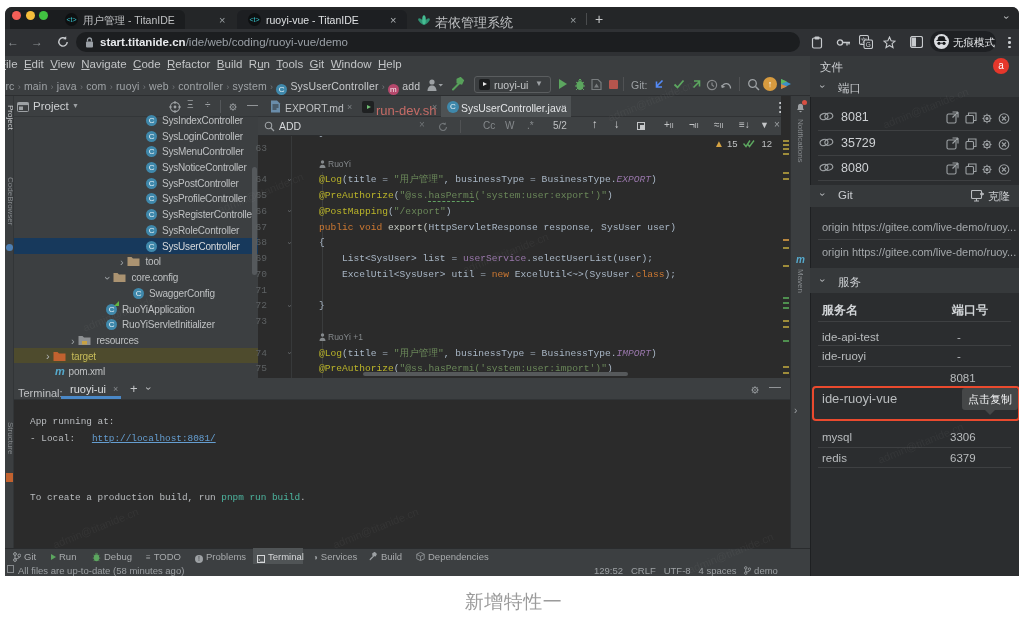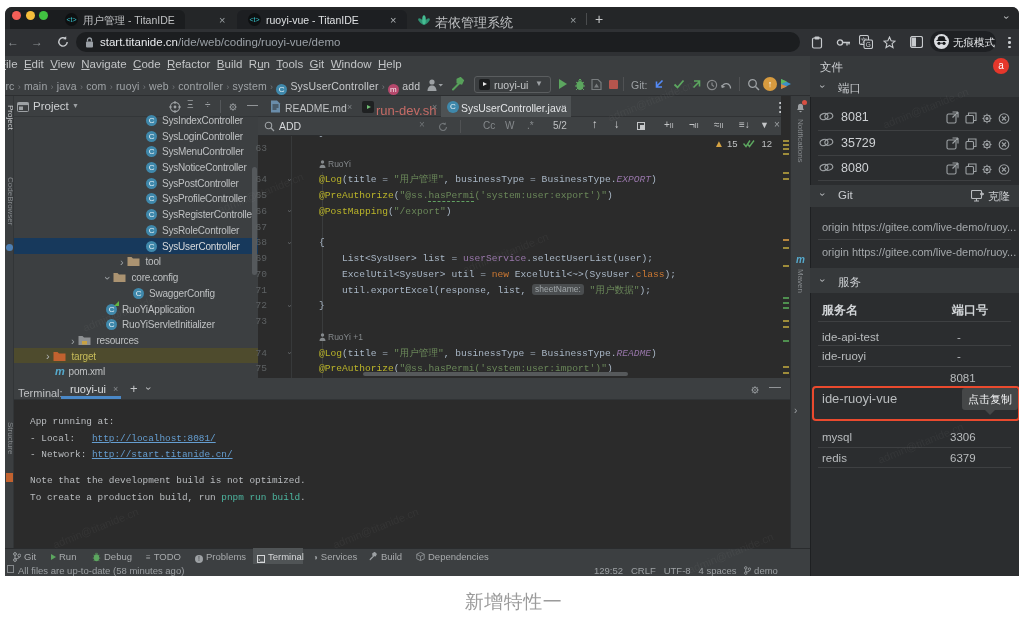--- a/index.html
+++ b/index.html
@@ -71,21 +71,21 @@
 <div class="a" style="left:26px;top:28px;width:16px;height:14px;color:#8d9194;font-size:12px">→</div>
 <svg class="a" style="left:52px;top:29px" width="12" height="12" viewBox="0 0 12 12">
         <path d="M10.2 6 a4.2 4.2 0 1 1 -1.3 -3.1" stroke="#c7cacd" stroke-width="1.4" fill="none"></path>
         <path d="M9.2 0.2 v3 h-3z" fill="#c7cacd"></path>
       </svg>
 <div class="a" style="left:71px;top:25px;width:724px;height:20px;background:#1c1e20;border-radius:10px"></div>
 <svg class="a" style="left:80px;top:30px" width="9" height="11" viewBox="0 0 9 11">
         <rect x="1" y="4.5" width="7" height="6" rx="1" fill="#9aa0a6"></rect>
         <path d="M2.5 4.5 V3 a2 2 0 0 1 4 0 V4.5" stroke="#9aa0a6" stroke-width="1.3" fill="none"></path>
       </svg>
-<div class="a" style="left:95px;top:29px;font-size:11.5px;color:#e8eaed;white-space:nowrap"><b style="font-weight:400">start.titanide.cn</b><span style="color:#9aa0a6">/ide/web/coding/ruoyi-vue/demo</span></div>
+<div class="a" style="left:95px;top:29px;font-size:11.5px;color:#e8eaed;white-space:nowrap"><b style="font-weight:700">start.titanide.cn</b><span style="color:#9aa0a6">/ide/web/coding/ruoyi-vue/demo</span></div>
 
 <svg class="a" style="left:806px;top:29px" width="12" height="13" viewBox="0 0 12 13">
         <rect x="1.5" y="2" width="9" height="10" rx="1.5" stroke="#c7cacd" stroke-width="1.2" fill="none"></rect>
         <rect x="3.5" y="0.5" width="5" height="3" rx="1" fill="#c7cacd"></rect>
       </svg>
 <svg class="a" style="left:831px;top:31px" width="15" height="9" viewBox="0 0 15 9">
         <circle cx="4" cy="4.5" r="2.6" stroke="#c7cacd" stroke-width="1.3" fill="none"></circle>
         <path d="M6.5 4.5 H14 M11 4.5 V7.5 M13 4.5 V6.5" stroke="#c7cacd" stroke-width="1.3" fill="none"></path>
       </svg>
 <svg class="a" style="left:854px;top:28px" width="14" height="14" viewBox="0 0 14 14">
@@ -289,21 +289,21 @@
   <div class="a" style="left:238px;top:71px;width:5px;height:108px;background:#55595c;border-radius:3px"></div>
 </div>
 
 <div class="a" style="left:253px;top:89px;width:532px;height:282px;background:#2b2b2b"></div>
 <div class="a" style="left:253px;top:89px;width:532px;height:21px;background:#3c3f41;border-bottom:1px solid #303234"></div>
 <div class="a" style="left:436px;top:89px;width:130px;height:21px;background:#4e5254"></div>
 <svg class="a" style="left:265px;top:93px" width="11" height="13" viewBox="0 0 11 13">
         <path d="M1 0.5 h6 l3 3 v9 h-9z" fill="#6a8dab"></path>
         <path d="M2.5 5 h6 M2.5 7 h6 M2.5 9 h4" stroke="#2b2d2f" stroke-width="1"></path>
       </svg>
-<div class="a" style="left:280px;top:96px;color:#bfc1c3;font-size:10.4px">README.md</div>
+<div class="a" style="left:280px;top:96px;color:#bfc1c3;font-size:10.4px">EXPORT.md</div>
 <div class="a" style="left:342px;top:95px;color:#7d8184;font-size:9px">×</div>
 <div class="a" style="left:357px;top:94px;width:12px;height:12px;background:#1f2122;border-radius:2px">
         <i class="tri" style="position:absolute;left:4.5px;top:3.5px;border-width:2.5px 0 2.5px 4px;border-color:transparent transparent transparent #6fbf73"></i>
       </div>
 <div class="a" style="left:371px;top:96px;color:#c56b66;font-size:13px">run-dev.sh</div>
 <div class="a" style="left:427px;top:95px;color:#7d8184;font-size:9px">×</div>
 <div class="a" style="left:442px;top:94px;width:12px;height:12px;border-radius:50%;background:#3f88ab;color:#eaf2f6;font-size:8px;line-height:12px;text-align:center">C</div>
 <div class="a" style="left:456px;top:96px;color:#e3e5e7;font-size:10.4px">SysUserController.java</div>
 <div class="a" style="left:556px;top:95px;color:#8f9294;font-size:9px">×</div>
 <span class="dots" style="left:774px;top:99px;background:#9da1a4"></span>
@@ -355,30 +355,30 @@
   <div class="gn" style="top:209.6px">74</div>
   <div class="gn" style="top:225.3px">75</div>
   <div class="cl" style="left:78px;top:-10.9px">}</div>
   <div class="a" style="left:78px;top:23px;color:#85898c;font-size:8.5px"><svg width="7" height="8" viewBox="0 0 7 8" style="display:inline;vertical-align:-1px;margin-right:2px">
             <circle cx="3.5" cy="2" r="1.7" fill="#85898c"></circle>
             <path d="M0.5 8 c0-2.2 1.3-3.3 3-3.3 s3 1.1 3 3.3z" fill="#85898c"></path>
           </svg>RuoYi</div>
   <div class="cl" style="left:78px;top:36.3px"><span class="an">@Log</span>(title = <span class="st">"用户管理"</span>, businessType = BusinessType.<span class="cn">EXPORT</span>)</div>
   <div class="cl" style="left:78px;top:52.1px"><span class="an">@PreAuthorize</span>(<span class="st">"@ss.<span style="border-bottom:1px dashed #62a162">hasPermi</span>('system:user:export')"</span>)</div>
   <div class="cl" style="left:78px;top:67.8px"><span class="an">@PostMapping</span>(<span class="st">"/export"</span>)</div>
+  <div class="cl" style="left:78px;top:83.6px"><span class="kw">public void </span><span style="color:#c9cdc5">export(</span>HttpServletResponse response, SysUser user)</div>
   <div class="cl" style="left:78px;top:99.3px">{</div>
   <div class="cl" style="left:101px;top:115.1px">List&lt;SysUser&gt; list = <span class="fl">userService</span>.selectUserList(user);</div>
   <div class="cl" style="left:101px;top:130.8px">ExcelUtil&lt;SysUser&gt; util = <span class="kw">new</span> ExcelUtil&lt;~&gt;(SysUser.<span class="kw">class</span>);</div>
-  <div class="cl" style="left:101px;top:146.6px">util.exportExcel(response, list, <span class="pill">sheetName:</span> <span class="st">"用户数据"</span>);</div>
   <div class="cl" style="left:78px;top:162.3px">}</div>
   <div class="a" style="left:78px;top:196px;color:#85898c;font-size:8.5px"><svg width="7" height="8" viewBox="0 0 7 8" style="display:inline;vertical-align:-1px;margin-right:2px">
             <circle cx="3.5" cy="2" r="1.7" fill="#85898c"></circle>
             <path d="M0.5 8 c0-2.2 1.3-3.3 3-3.3 s3 1.1 3 3.3z" fill="#85898c"></path>
           </svg>RuoYi +1</div>
-  <div class="cl" style="left:78px;top:209.6px"><span class="an">@Log</span>(title = <span class="st">"用户管理"</span>, businessType = BusinessType.<span class="cn">README</span>)</div>
+  <div class="cl" style="left:78px;top:209.6px"><span class="an">@Log</span>(title = <span class="st">"用户管理"</span>, businessType = BusinessType.<span class="cn">IMPORT</span>)</div>
   <div class="cl" style="left:78px;top:225.3px"><span class="an">@PreAuthorize</span>(<span class="st">"@ss.<span style="border-bottom:1px dashed #62a162">hasPermi</span>('system:user:import')"</span>)</div>
   <div class="fm cv" style="top:39px">›</div>
   <div class="fm cv" style="top:70px">›</div>
   <div class="fm cv" style="top:102px">›</div>
   <div class="fm cv" style="top:165px">›</div>
   <div class="fm cv" style="top:212px">›</div>
   <div class="a" style="left:122px;top:236px;width:265px;height:4px;background:#56595b;border-radius:2px"></div>
 </div>
 
 <div class="a" style="left:709px;top:131px;display:flex;align-items:center;font-size:9.5px;color:#bfc1c3">
@@ -420,22 +420,20 @@
 <div class="a" style="left:125px;top:374px;color:#c4c6c8;font-size:13px">+</div>
 <div class="a" style="left:142px;top:376px;color:#c4c6c8;font-size:10px"><span class="cv">›</span></div>
 <svg class="a" style="left:744px;top:377px" width="12" height="12" viewBox="0 0 15 15">
         <circle cx="7.5" cy="7.5" r="3.2" fill="none" stroke="#9da1a4" stroke-width="1.2"></circle>
         <circle cx="7.5" cy="7.5" r="1" fill="#9da1a4"></circle>
         <path d="M7.5 2.8 V4 M7.5 11 v1.2 M3 7.5 H4.4 M10.6 7.5 H12 M4.3 4.3 l1 1 M9.7 9.7 l1 1 M10.7 4.3 l-1 1 M5.3 9.7 l-1 1" stroke="#9da1a4" stroke-width="1.2"></path>
       </svg>
 <div class="a" style="left:764px;top:373px;color:#9da1a4;font-size:12px">—</div>
 <div class="tl" style="top:408.3px">App running at:</div>
 <div class="tl" style="top:424.7px">- Local:   <span class="lnk">http://localhost:8081/</span></div>
-<div class="tl" style="top:441px">- Network: <span class="lnk">http://start.titanide.cn/</span></div>
-<div class="tl" style="top:467.4px">Note that the development build is not optimized.</div>
 <div class="tl" style="top:483.8px">To create a production build, run <span style="color:#4db6a0">pnpm run build</span>.</div>
 
 <div class="a" style="left:0;top:541px;width:805px;height:16px;background:#3c3f41;border-top:1px solid #2a2c2e"></div>
 <div class="a" style="left:248px;top:541px;width:50px;height:16px;background:#505456"></div>
 <div class="sb" style="left:8px"><svg width="8" height="10" viewBox="0 0 8 10" style="display:inline;vertical-align:-2px;margin-right:3px">
           <circle cx="2" cy="2" r="1.4" fill="none" stroke="#9da1a4"></circle>
           <circle cx="2" cy="8" r="1.4" fill="none" stroke="#9da1a4"></circle>
           <circle cx="6.3" cy="3.5" r="1.4" fill="none" stroke="#9da1a4"></circle>
           <path d="M2 3.4 V6.6 M6.3 5 c0 2 -3 1 -4 2" stroke="#9da1a4" fill="none"></path>
         </svg>Git</div>

